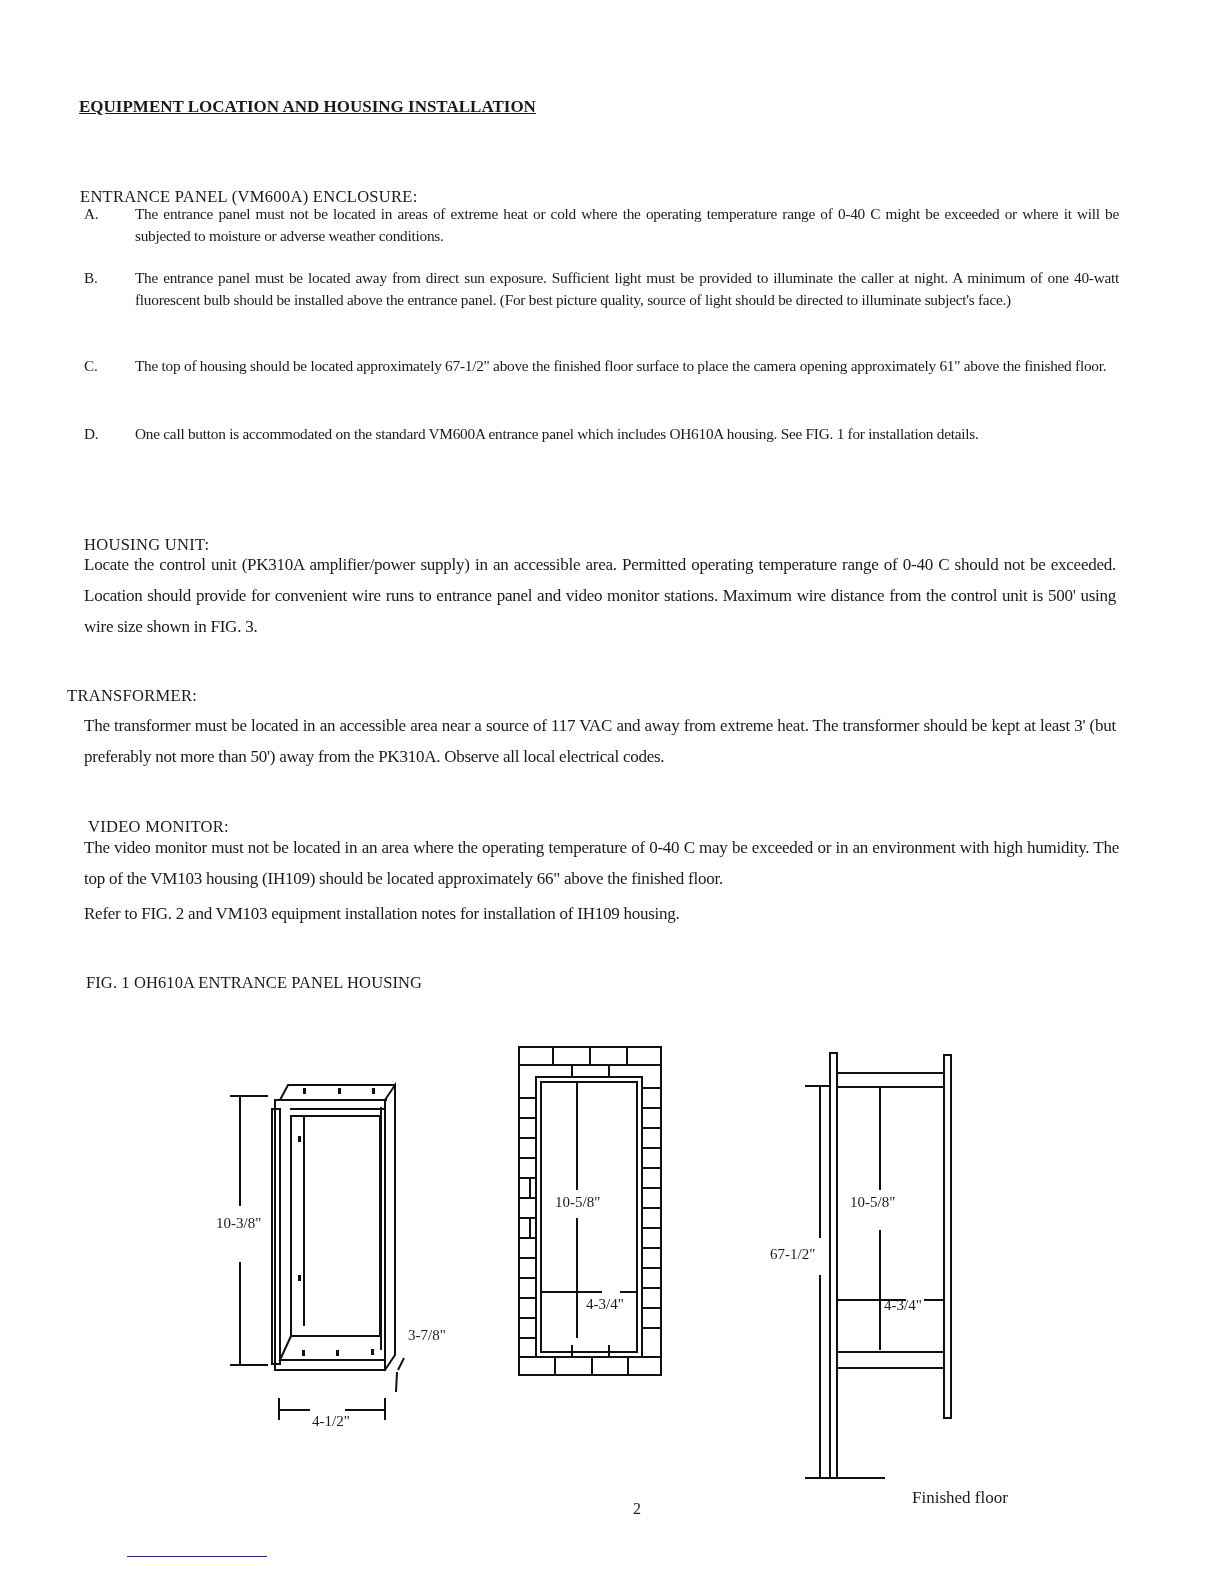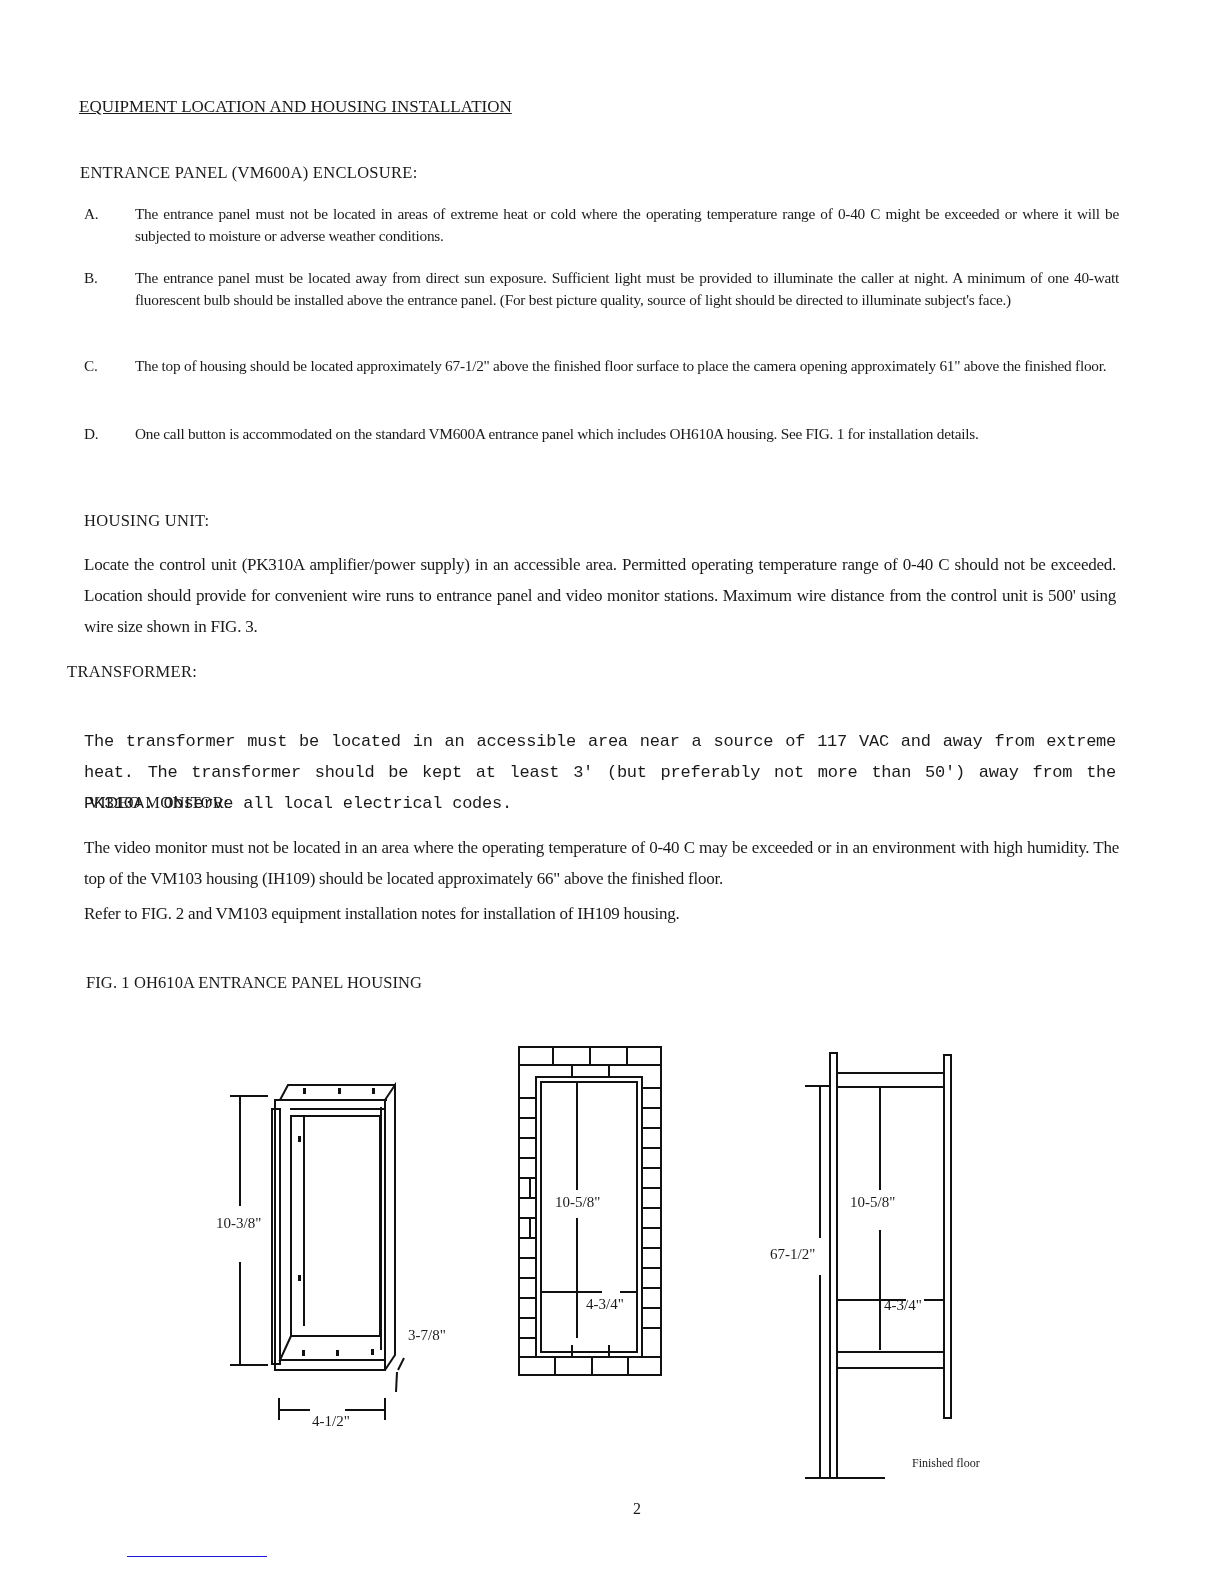--- a/index.html
+++ b/index.html
@@ -1,20 +1,20 @@
 <!DOCTYPE html>
 <html><head>
 <meta charset="utf-8">
 <style>
   html, body { margin: 0; padding: 0; background: #ffffff; }
   body { width: 1225px; height: 1585px; position: relative; overflow: hidden;
          font-family: "Liberation Serif", "DejaVu Serif", serif; color: #1a1a1a; }
   .abs { position: absolute; }
-  .title { left: 79px; top: 97px; font-size: 17px; text-decoration: underline; letter-spacing: 0px; }
-  .heading { font-size: 16.5px; letter-spacing: 0.3px; }
+  .title { left: 79px; top: 97px; font-size: 17px; text-decoration: underline; letter-spacing: 0px; font-weight: bold; }
+  .heading { font-size: 16.5px; letter-spacing: 0.3px; margin-top: 24px; }
   .para { font-size: 17px; line-height: 31px; letter-spacing: -0.25px; }
   .item { position: absolute; left: 79px; width: 1040px; font-size: 15.3px; line-height: 22px; letter-spacing: -0.25px; }
   .item .lbl { position: absolute; left: 5px; top: 0; }
   .item .txt { margin-left: 56px; text-align: justify; text-align-last: left; }
   .figtitle { left: 86px; top: 973px; font-size: 16.5px; letter-spacing: 0.1px; text-align: center; }
   .pagenum { left: 633px; top: 1500px; font-size: 16px; }
   .bluelink { left: 127px; top: 1556px; width: 140px; height: 1px; background: #1a1adc; }
   svg { position: absolute; overflow: visible; }
 </style>
 </head>
@@ -38,21 +38,21 @@
 </div>
 <div class="item" style="top:423px;">
   <span class="lbl">D.</span>
   <div class="txt">One call button is accommodated on the standard VM600A entrance panel which includes OH610A housing.  See FIG. 1 for installation details.</div>
 </div>
 
 <div class="abs heading" style="left:84px; top:511px;">HOUSING UNIT:</div>
 <div class="abs para" style="left:84px; top:549px; width:1032px; text-align:justify; text-align-last:left;">Locate the control unit (PK310A amplifier/power supply) in an accessible area.  Permitted operating temperature range of 0-40 C should not be exceeded.  Location should provide for convenient wire runs to entrance panel and video monitor stations.  Maximum wire distance from the control unit is 500' using wire size shown in FIG. 3.</div>
 
 <div class="abs heading" style="left:67px; top:662px;">TRANSFORMER:</div>
-<div class="abs para" style="left:84px; top:726px; width:1032px; text-align:justify; text-align-last:left;font-family:Liberation Mono, monospace;">The transformer must be located in an accessible area near a source of 117 VAC and away from extreme heat.  The transformer should be kept at least 3' (but preferably not more than 50') away from the PK310A.  Observe all local electrical codes.</div>
+<div class="abs para" style="left:84px; top:710px; width:1032px; text-align:justify; text-align-last:left;">The transformer must be located in an accessible area near a source of 117 VAC and away from extreme heat.  The transformer should be kept at least 3' (but preferably not more than 50') away from the PK310A.  Observe all local electrical codes.</div>
 
 <div class="abs heading" style="left:88px; top:793px;">VIDEO MONITOR:</div>
 <div class="abs para" style="left:84px; top:832px; width:1035px; text-align:justify; text-align-last:left;">The video monitor must not be located in an area where the operating temperature of 0-40  C may be exceeded or in an environment with high humidity.  The top of the VM103 housing (IH109) should be located approximately 66" above the finished floor.</div>
 <div class="abs para" style="left:84px; top:898px; width:1035px;">Refer to FIG. 2 and VM103 equipment installation notes for installation of IH109 housing.</div>
 
 <div class="abs figtitle">FIG. 1  OH610A ENTRANCE PANEL HOUSING</div>
 
 <div class="abs" style="left:0; top:0; width:1225px; height:1585px; pointer-events:none;">
   <svg width="1225" height="1585" viewBox="0 0 1225 1585">
     <g stroke="#111" stroke-width="2" fill="none">
@@ -188,16 +188,16 @@
       <line x1="880" y1="1230" x2="880" y2="1350"></line>
 
       <line x1="837" y1="1300" x2="906" y2="1300"></line>
       <line x1="924" y1="1300" x2="944" y2="1300"></line>
     </g>
   </svg>
 </div>
 <div class="abs" style="left:770px; top:1246px; font-size:15px;">67-1/2"</div>
 <div class="abs" style="left:850px; top:1194px; font-size:15px;">10-5/8"</div>
 <div class="abs" style="left:884px; top:1297px; font-size:15px;">4-3/4"</div>
-<div class="abs" style="left:912px; top:1456px; font-size:12px;">Finished floor</div>
+<div class="abs" style="left:912px; top:1488px; font-size:17px;">Finished floor</div>
 
 <div class="abs pagenum">2</div>
 <div class="abs bluelink"></div>
 
 </body></html>

